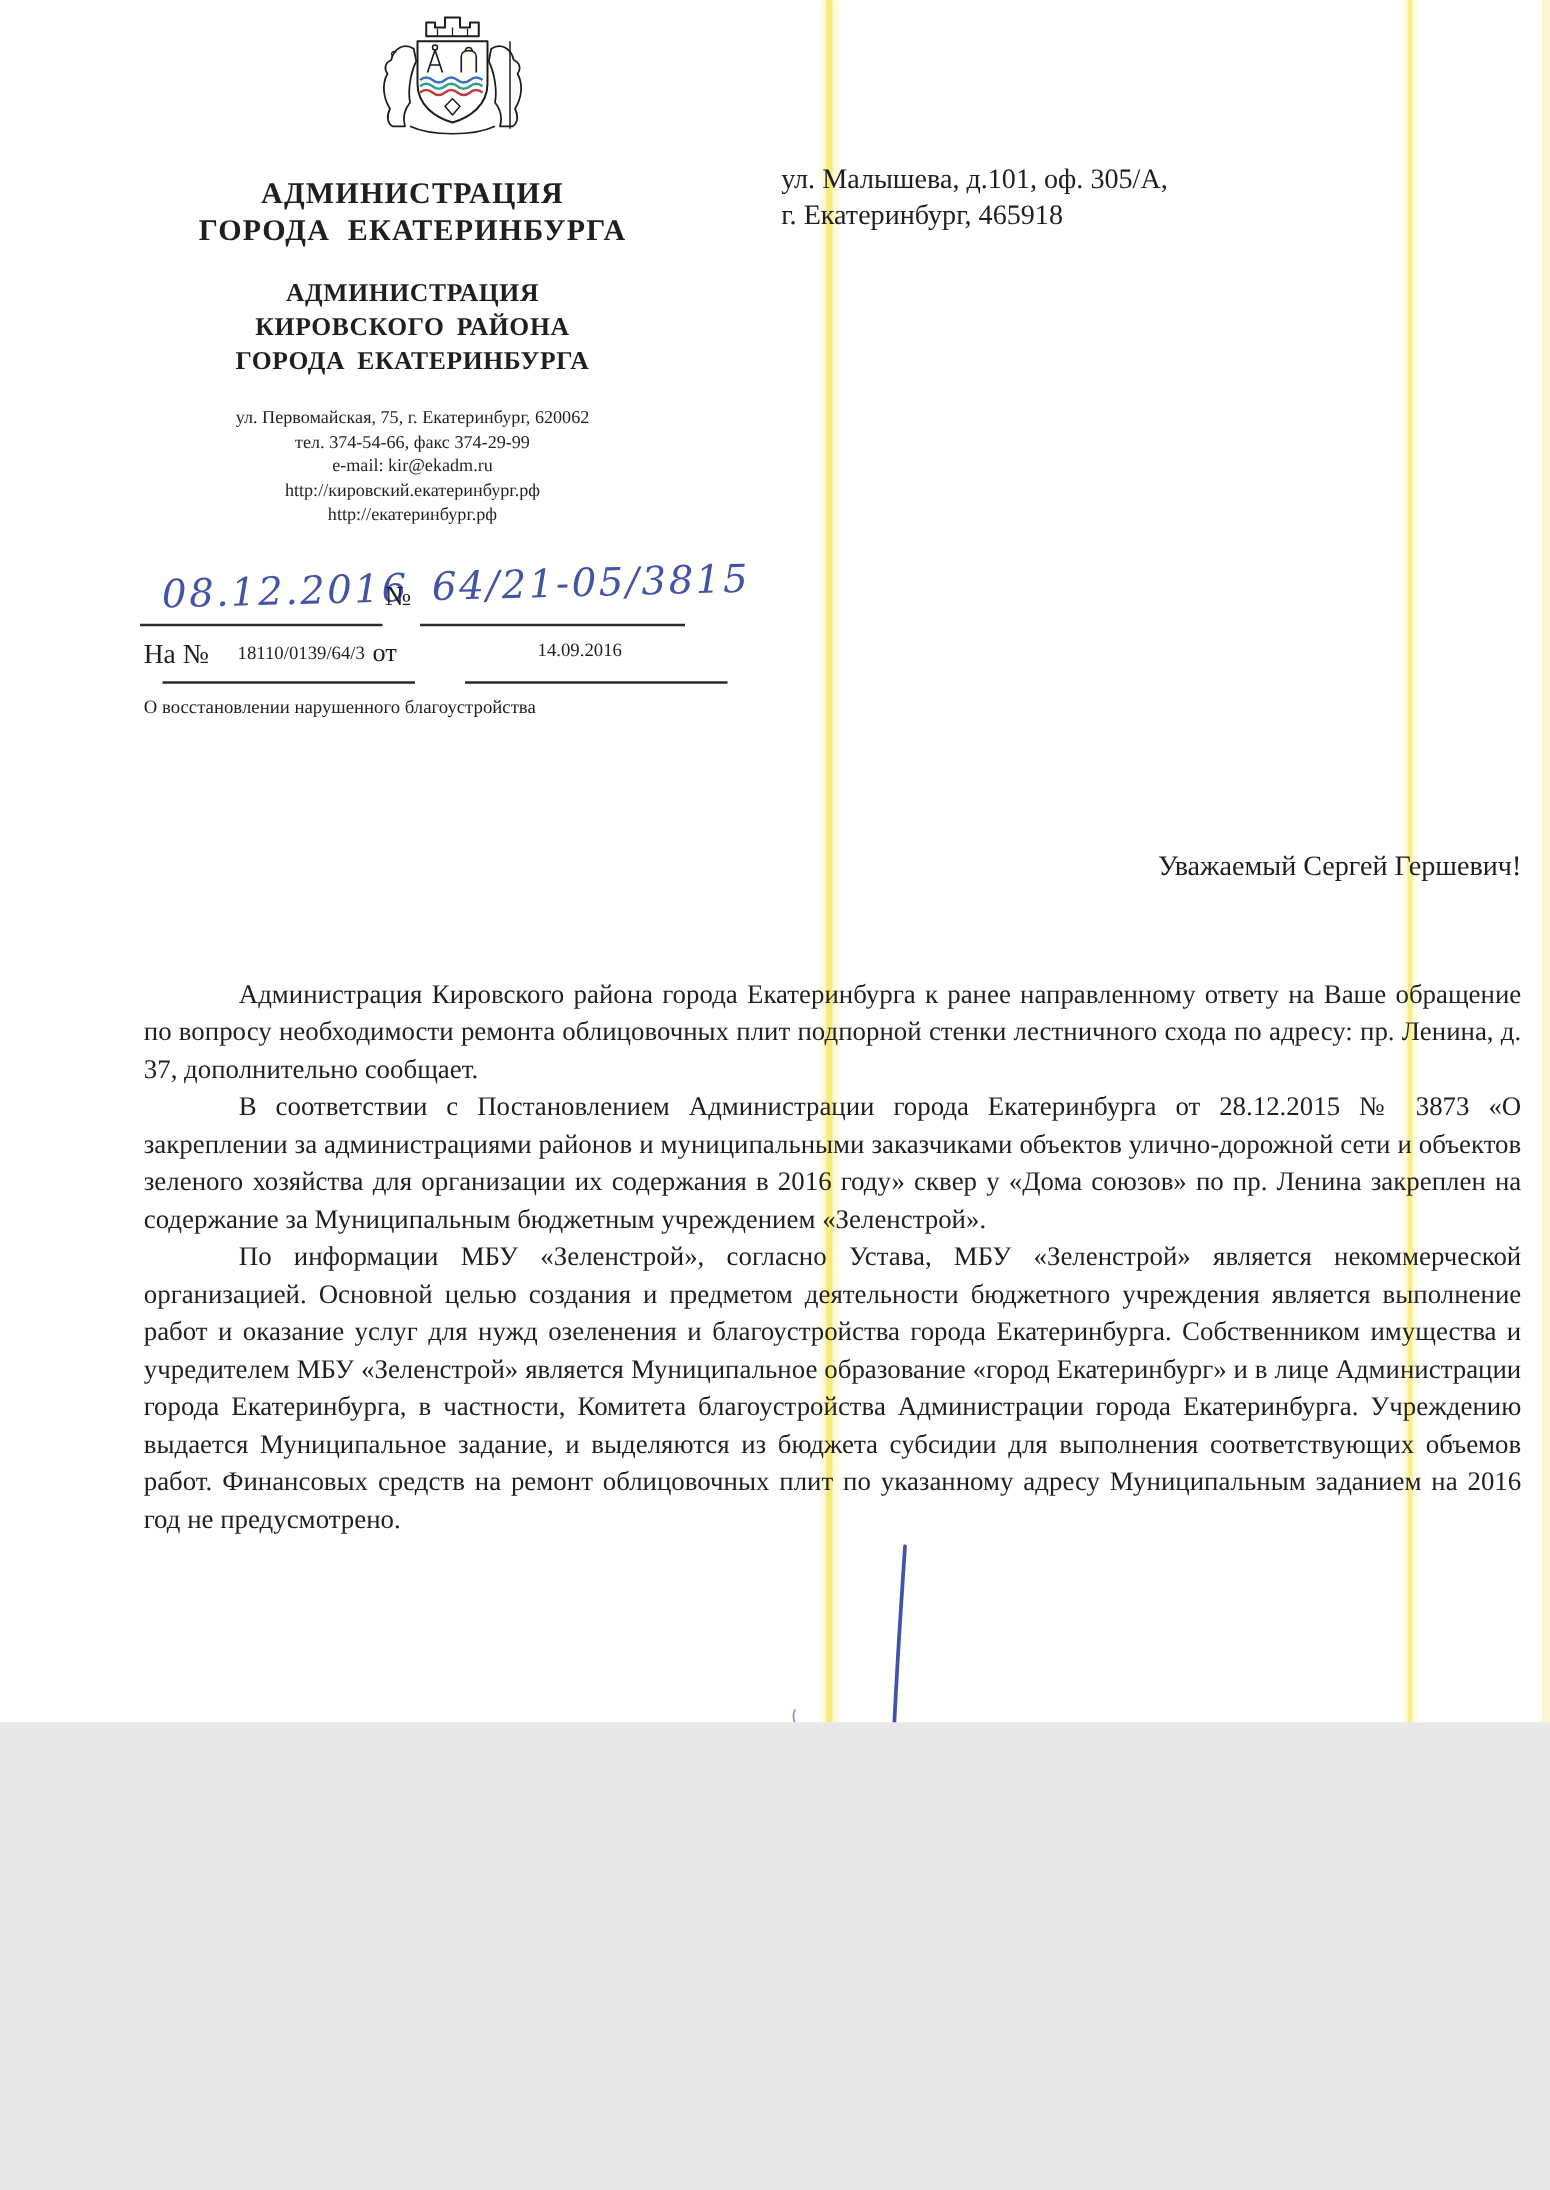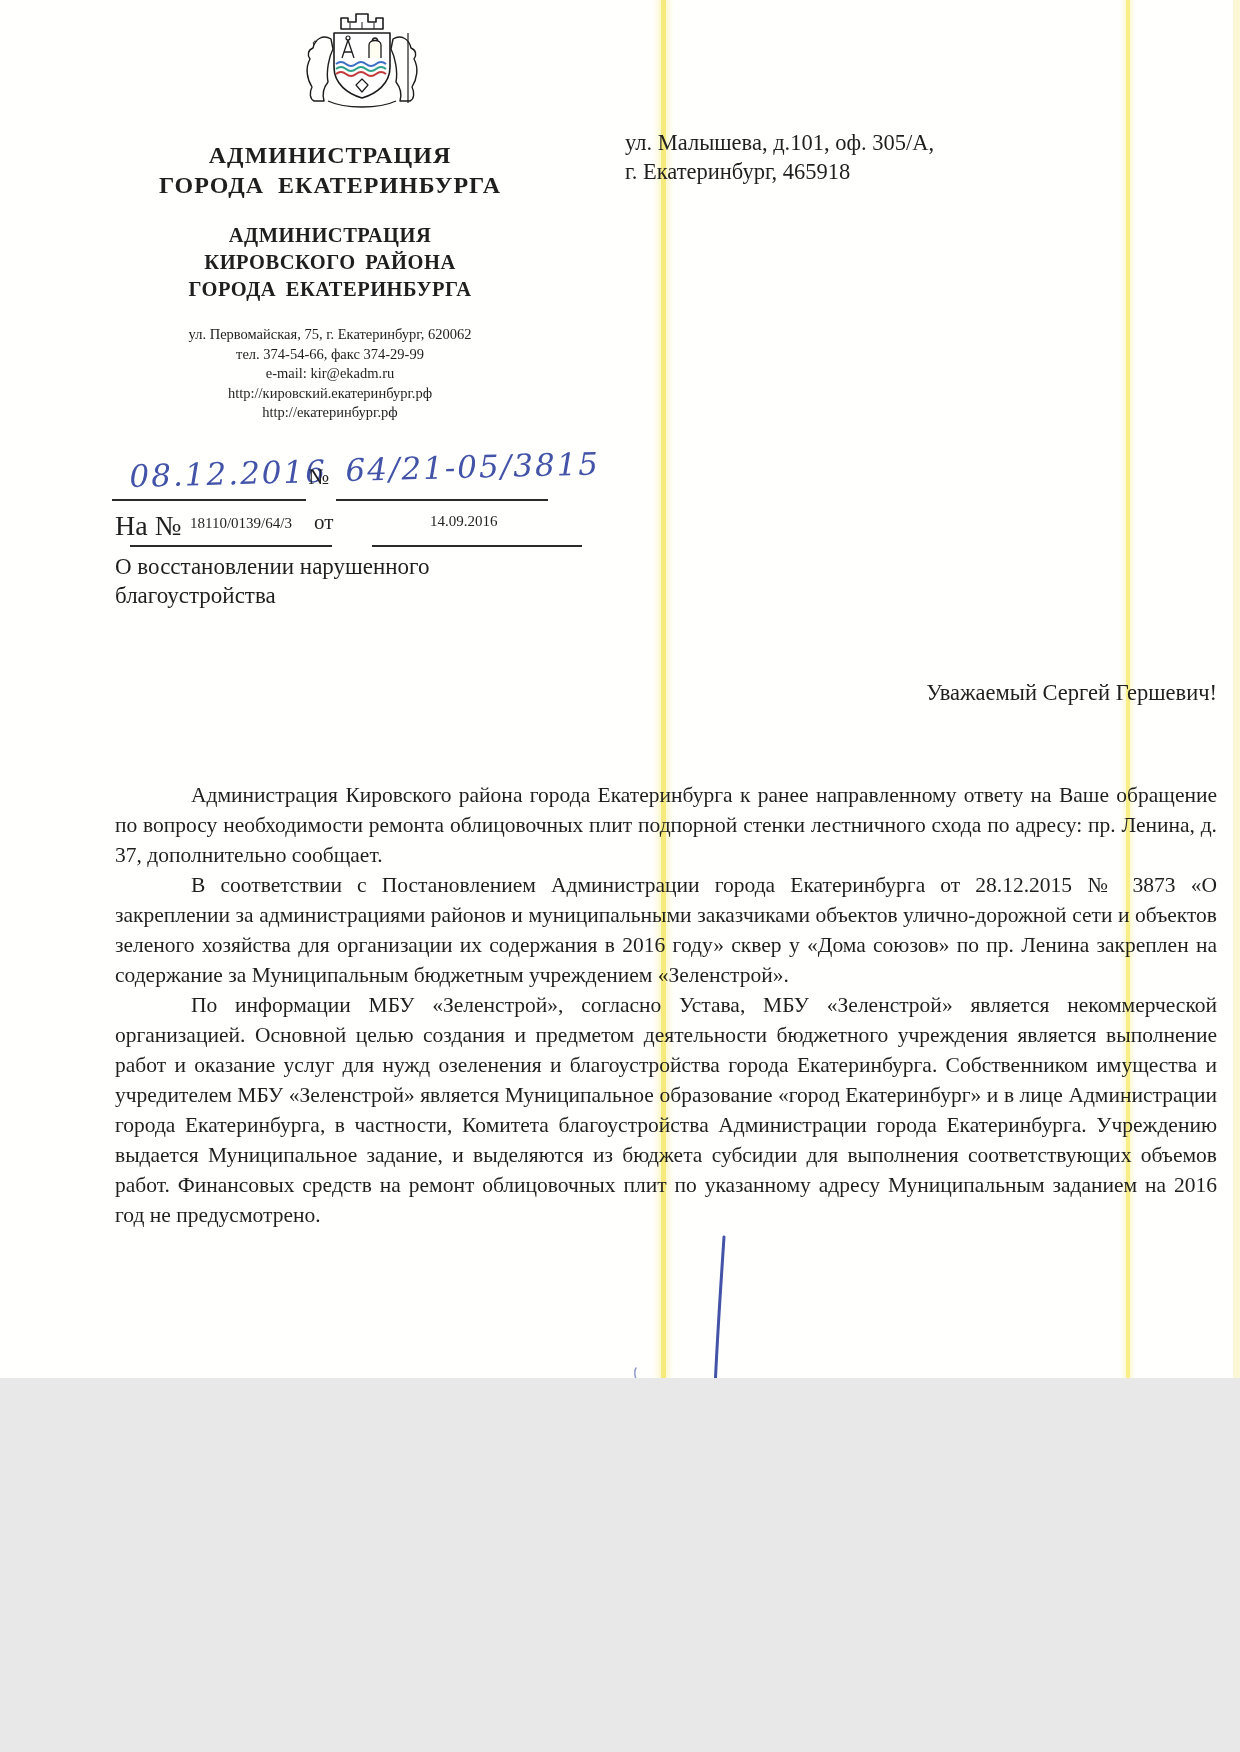--- a/index.html
+++ b/index.html
@@ -28,28 +28,28 @@
 
   
   .hand{font-style:italic;color:#4253a8;font-family:"DejaVu Serif","Liberation Serif",serif;
         letter-spacing:2px;transform:rotate(-1.5deg);transform-origin:left bottom;}
   .hand-date{position:absolute;left:130px;top:458px;font-size:31px;}
   .hand-num{position:absolute;left:346px;top:452px;font-size:31px;}
   .num-sign{position:absolute;left:308px;top:464px;font-size:22px;}
   .uline{position:absolute;height:2px;background:#2a2a2a;}
   .ul-date{left:112px;top:499px;width:194px;}
   .ul-num{left:336px;top:499px;width:212px;}
-  .reply-prefix{position:absolute;left:115px;top:510px;font-size:28px;}
+  .reply-prefix{position:absolute;left:115px;top:510px;font-size:22px;}
   .reply-number{position:absolute;left:190px;top:515px;font-size:15px;}
-  .reply-from{position:absolute;left:314px;top:510px;font-size:21px;}
+  .reply-from{position:absolute;left:298px;top:510px;font-size:21px;}
   .reply-date{position:absolute;left:430px;top:513px;font-size:15px;}
   .ul-reply1{left:130px;top:545px;width:202px;height:2px;}
   .ul-reply2{left:372px;top:545px;width:210px;height:2px;}
 
-  .subject{position:absolute;left:115px;top:552px;width:385px;font-size:23px;line-height:29px;}
+  .subject{position:absolute;left:115px;top:552px;width:385px;font-size:15px;line-height:29px;}
   .salutation{position:absolute;left:115px;top:680px;width:1102px;text-align:right;font-size:22.5px;}
 
   .body-text{position:absolute;left:115px;top:780px;width:1102px;}
   .body-text p{margin:0;font-size:21.5px;line-height:30px;text-align:justify;text-indent:76px;}
 
   .sign-position{position:absolute;left:115px;top:1472px;font-size:21.5px;line-height:30px;}
   .signee{position:absolute;left:1048px;top:1487px;font-size:22px;margin-left:28px;}
 
   .sig-overlay{position:absolute;left:0;top:0;width:1240px;height:1752px;pointer-events:none;}
 

